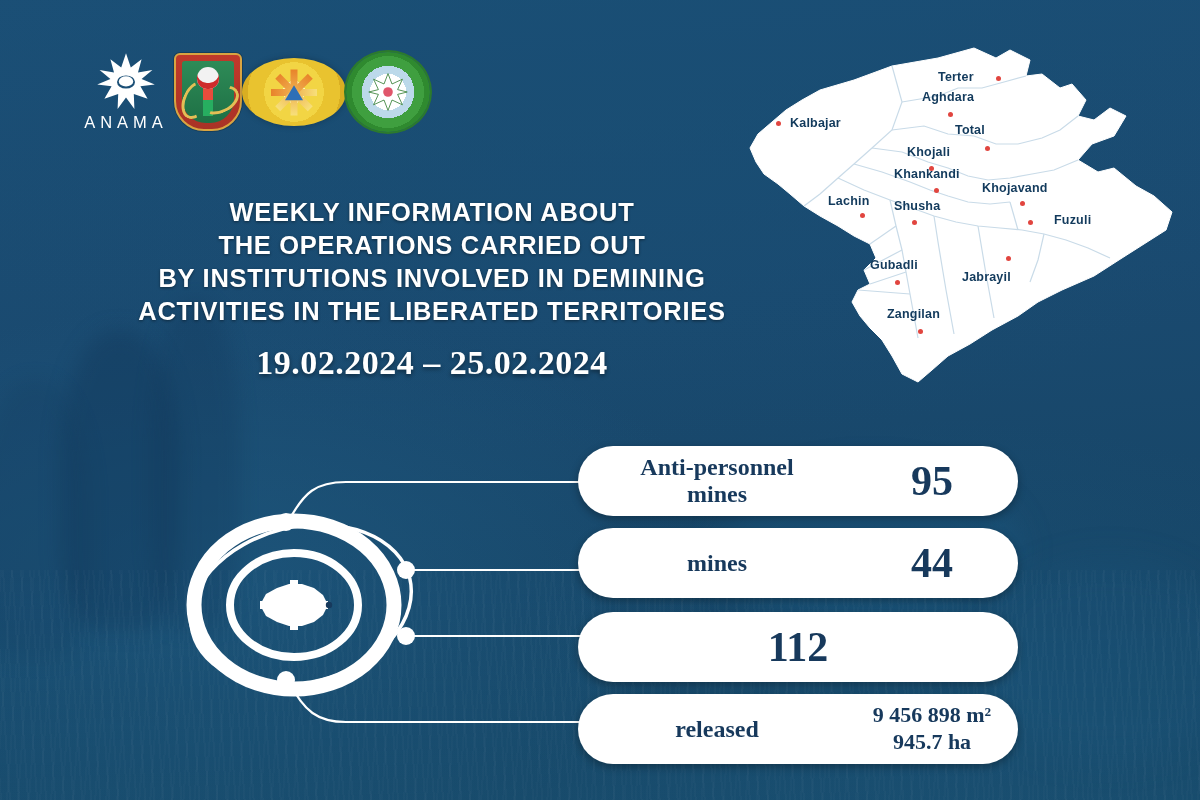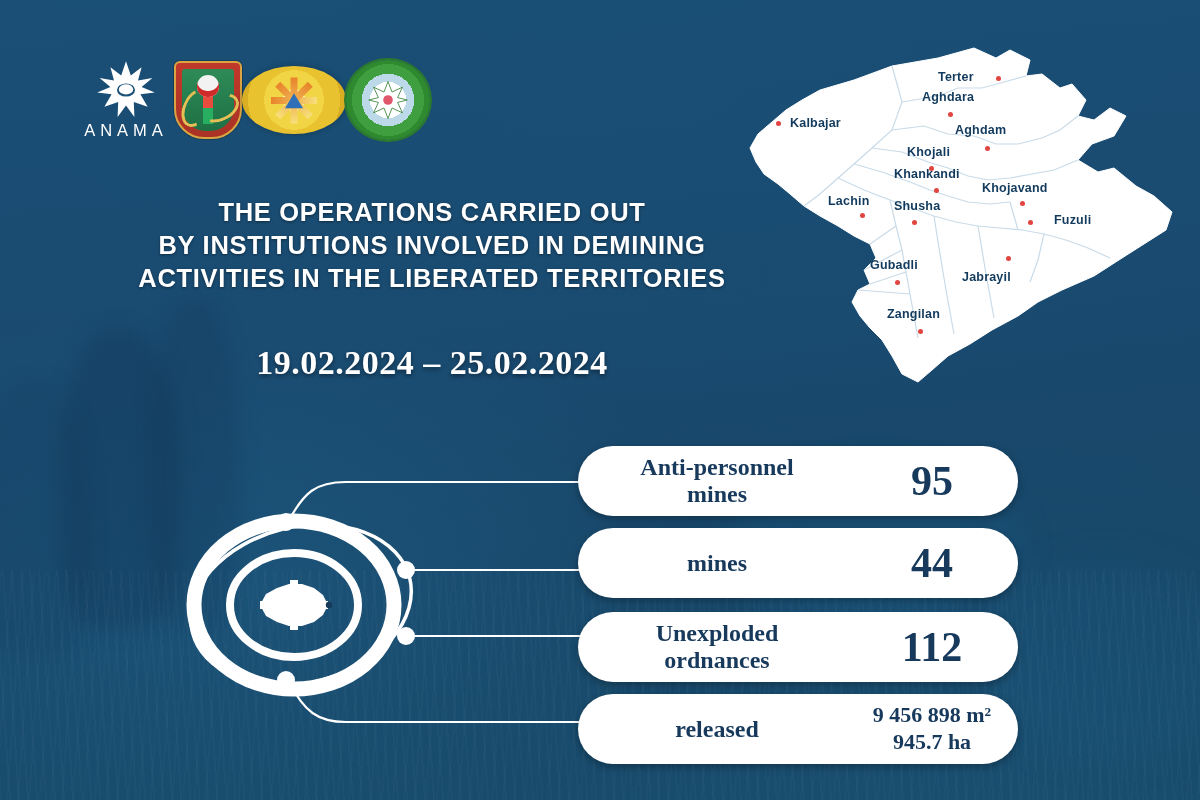--- a/index.html
+++ b/index.html
@@ -24,21 +24,21 @@
     position:absolute;left:0;bottom:0;width:1200px;height:230px;
     background:
       repeating-linear-gradient(86deg, rgba(255,255,255,.022) 0 2px, rgba(0,0,0,0) 2px 9px),
       repeating-linear-gradient(94deg, rgba(255,255,255,.018) 0 2px, rgba(0,0,0,0) 2px 11px),
       linear-gradient(to top, rgba(30,92,130,.40), rgba(30,92,130,0));
     opacity:.85;
   }
   .figure{position:absolute;background:rgba(12,48,78,.30);filter:blur(10px);border-radius:45% 45% 30% 30%;}
 
   
-  .logos{position:absolute;left:78px;top:52px;height:96px;display:flex;align-items:center;}
+  .logos{position:absolute;left:78px;top:44px;height:96px;display:flex;align-items:center;}
   .logo{position:relative;}
   .anama-wrap{width:96px;height:92px;display:flex;flex-direction:column;align-items:center;justify-content:center;}
   .anama-word{color:#fff;font-size:16.5px;letter-spacing:5px;font-weight:400;margin-top:1px;
     font-family:"Liberation Sans",sans-serif;}
 
   .crest2{width:64px;height:74px;border-radius:6px 6px 30px 30px;overflow:hidden;position:relative;
     background:linear-gradient(#c0392b,#a93226);border:2px solid #d9a441;box-shadow:0 0 0 1px rgba(0,0,0,.2);}
   .crest2 .inner{position:absolute;inset:6px;border-radius:3px 3px 24px 24px;
     background:linear-gradient(#2e8b57,#1e7045);}
   .crest2 .stripe{position:absolute;left:50%;top:18%;width:10px;height:64%;transform:translateX(-50%);
@@ -139,20 +139,21 @@
     <div class="logo crest4">
       <div class="ring"></div>
       <svg class="star8" width="40" height="40" viewBox="0 0 100 100">
         <path d="M50 4 L60 30 L86 18 L74 44 L98 50 L74 56 L86 82 L60 70 L50 96 L40 70 L14 82 L26 56 L2 50 L26 44 L14 18 L40 30 Z" fill="#ffffff" stroke="#2c7a2c" stroke-width="2"></path>
         <circle cx="50" cy="50" r="12" fill="#e0566b"></circle>
       </svg>
     </div>
   </div>
 
   <div class="title">
+    <div>WEEKLY INFORMATION ABOUT</div>
     <div>THE OPERATIONS CARRIED OUT</div>
     <div>BY INSTITUTIONS INVOLVED IN DEMINING</div>
     <div>ACTIVITIES IN THE LIBERATED TERRITORIES</div>
   </div>
   <div class="dates">19.02.2024 – 25.02.2024</div>
 
   <div class="map">
     <svg width="458" height="348" viewBox="0 0 458 348">
       <g>
         <path d="M112 36 L150 22 L196 14 L232 4 L254 14 L268 6 L288 16 L284 32 L300 30 L318 44
@@ -181,21 +182,21 @@
         </g>
       </g>
     </svg>
     <div id="map-labels">
         <div class="mlabel" style="left: 196px; top: 26px;">Terter</div>
         <div class="mdot" style="left: 254px; top: 32px;"></div>
         <div class="mlabel" style="left: 180px; top: 46px;">Aghdara</div>
         <div class="mdot" style="left: 206px; top: 68px;"></div>
         <div class="mlabel" style="left: 48px; top: 72px;">Kalbajar</div>
         <div class="mdot" style="left: 34px; top: 77px;"></div>
-        <div class="mlabel" style="left: 213px; top: 79px;">Aghdam</div>
+        <div class="mlabel" style="left: 213px; top: 79px;">Total</div>
         <div class="mdot" style="left: 243px; top: 102px;"></div>
         <div class="mlabel" style="left: 165px; top: 101px;">Khojali</div>
         <div class="mdot" style="left: 187px; top: 122px;"></div>
         <div class="mlabel" style="left: 152px; top: 123px;">Khankandi</div>
         <div class="mdot" style="left: 192px; top: 144px;"></div>
         <div class="mlabel" style="left: 240px; top: 137px;">Khojavand</div>
         <div class="mdot" style="left: 278px; top: 157px;"></div>
         <div class="mlabel" style="left: 86px; top: 150px;">Lachin</div>
         <div class="mdot" style="left: 118px; top: 169px;"></div>
         <div class="mlabel" style="left: 152px; top: 155px;">Shusha</div>
@@ -255,24 +256,20 @@
       </div>
       <div class="pill" style="top: 528px;">
         <div class="plabel">
           <div>mines</div>
         </div>
         <div class="pvalue">
           <div>44</div>
         </div>
       </div>
       <div class="pill" style="top: 612px;">
-        <div class="plabel">
-          <div>Unexploded</div>
-          <div>ordnances</div>
-        </div>
         <div class="pvalue">
           <div>112</div>
         </div>
       </div>
       <div class="pill" style="top: 694px;">
         <div class="plabel">
           <div>released</div>
         </div>
         <div class="pvalue small">
           <div>9 456 898 m²</div>

